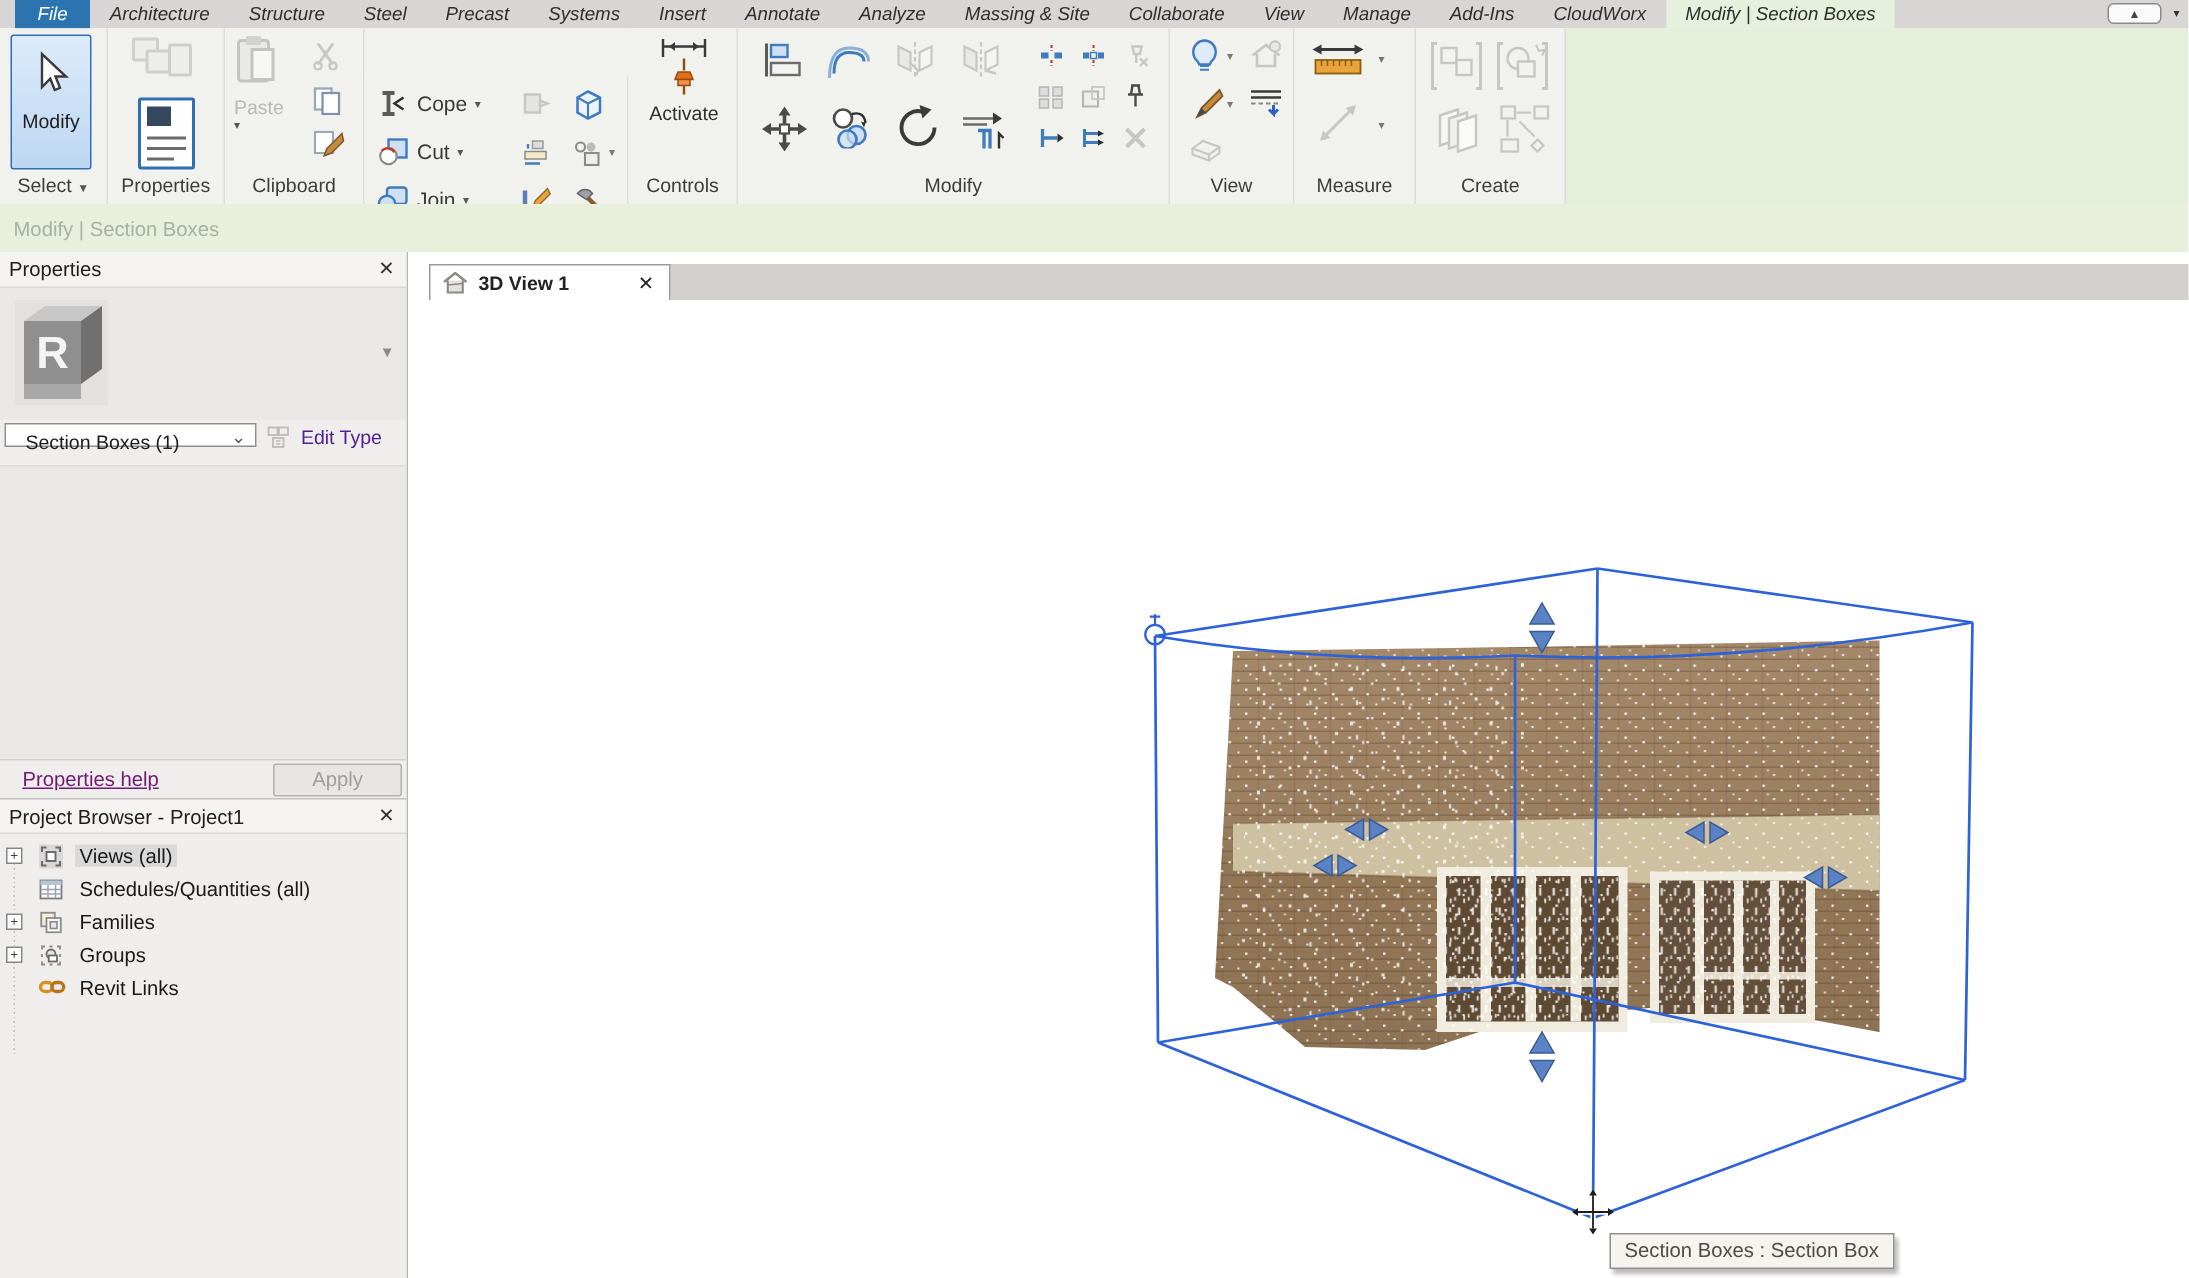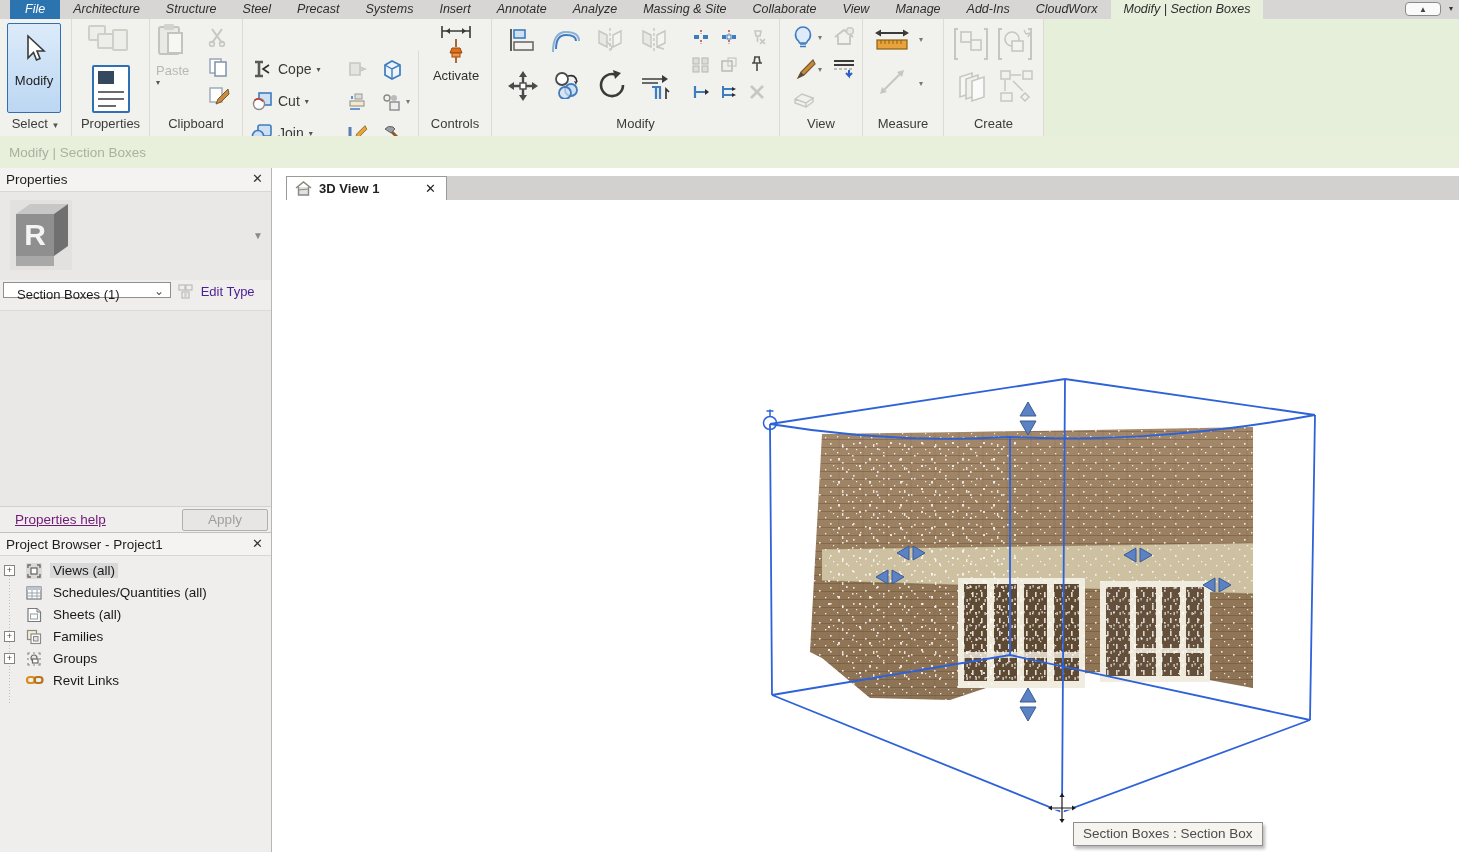--- a/index.html
+++ b/index.html
@@ -556,30 +556,20 @@
         <span class="tico">
           <svg width="16" height="16" viewBox="0 0 16 16">
               <rect x="1" y="2" width="14" height="12" fill="#fff" stroke="#7a7a7a" stroke-width="1.2"></rect>
               <rect x="1" y="2" width="14" height="3" fill="#b9c6d4"></rect>
               <path d="M1 8 h14 M1 11 h14 M6 5 v9 M11 5 v9" stroke="#9aa4ae" stroke-width="1"></path>
             </svg>
         </span>
         <span class="tlabel">Schedules/Quantities (all)</span>
       </div>
 
-      <div class="titem">
-        <span class="tico">
-          <svg width="16" height="16" viewBox="0 0 16 16">
-              <path d="M2 1.5 h9 l3.5 3.5 v9.5 h-12.5 Z" fill="#fff" stroke="#7a7a7a" stroke-width="1.2"></path>
-              <path d="M11 1.5 v3.5 h3.5" fill="#ddd" stroke="#7a7a7a" stroke-width="1"></path>
-              <rect x="4.5" y="7" width="7" height="5" fill="none" stroke="#9aa4ae" stroke-width="1.1"></rect>
-            </svg>
-        </span>
-        <span class="tlabel">Sheets (all)</span>
-      </div>
 
       <div class="titem">
         <span class="texp">+</span>
         <span class="tico">
           <svg width="16" height="16" viewBox="0 0 16 16">
               <rect x="1.5" y="1.5" width="9" height="9" fill="#f6ecd2" stroke="#8a8a8a" stroke-width="1.2"></rect>
               <rect x="5" y="5" width="9.5" height="9.5" fill="#fff" stroke="#8a8a8a" stroke-width="1.2"></rect>
               <rect x="7.5" y="7.5" width="4.5" height="4.5" fill="#e6e6e2" stroke="#8a8a8a" stroke-width="1.1"></rect>
             </svg>
         </span>

